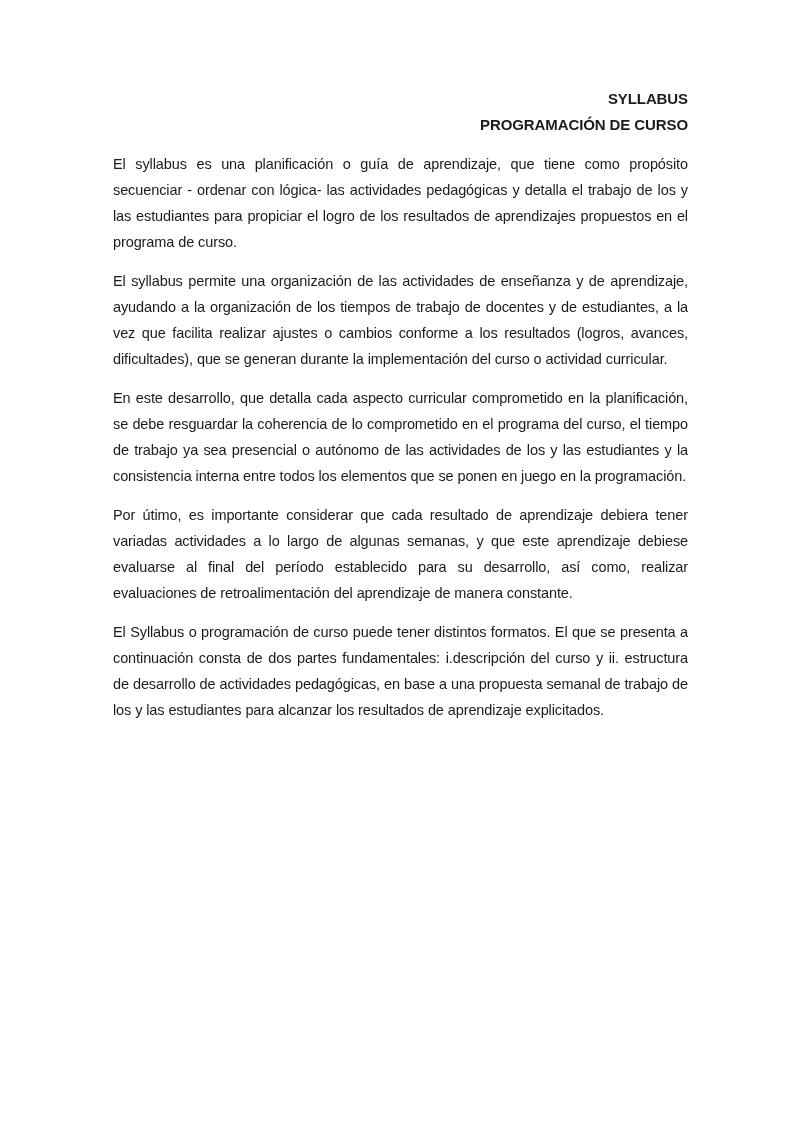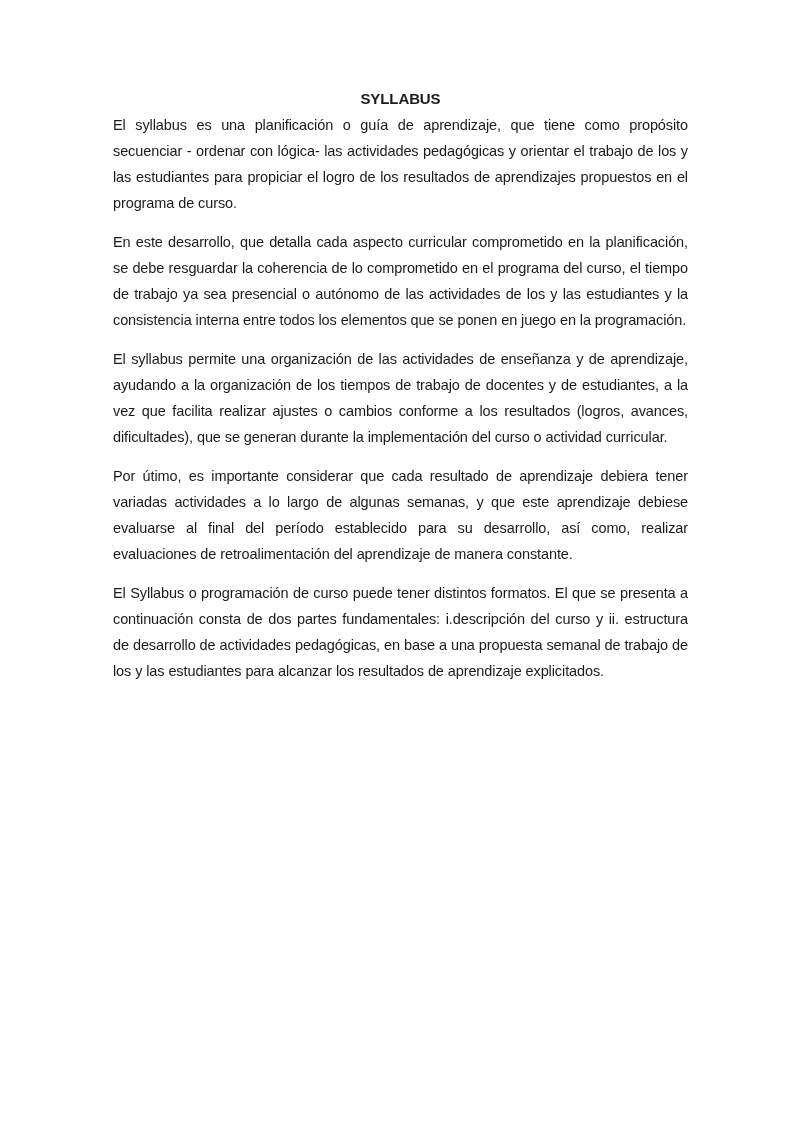--- a/index.html
+++ b/index.html
@@ -18,42 +18,43 @@
     font-family: "Liberation Sans", "DejaVu Sans", sans-serif;
     font-size: 14.5px;
     line-height: 26px;
     color: #1b1b1b;
     letter-spacing: -0.1px;
     overflow: hidden;
   }
   .doc-title,
   .doc-subtitle {
     margin: 0;
-    text-align: center;
+    text-align: right;
     font-weight: bold;
     font-size: 15px;
     line-height: 26px;
   }
   .doc-subtitle {
     margin-bottom: 13px;
   }
   .doc-paragraph {
     margin: 0 0 13px 0;
     text-align: justify;
     text-justify: inter-word;
   }
 </style>
 </head>
 <body>
 
 <div class="page">
   <h1 class="doc-title">SYLLABUS</h1>
+  <h2 class="doc-subtitle">PROGRAMACIÓN DE CURSO</h2>
 
-  <p class="doc-paragraph">El syllabus es una planificación o guía de aprendizaje, que tiene como propósito secuenciar - ordenar con lógica- las actividades pedagógicas y orientar el trabajo de los y las estudiantes para propiciar el logro de los resultados de aprendizajes propuestos en el programa de curso.</p>
+  <p class="doc-paragraph">El syllabus es una planificación o guía de aprendizaje, que tiene como propósito secuenciar - ordenar con lógica- las actividades pedagógicas y detalla el trabajo de los y las estudiantes para propiciar el logro de los resultados de aprendizajes propuestos en el programa de curso.</p>
+
+  <p class="doc-paragraph">El syllabus permite una organización de las actividades de enseñanza y de aprendizaje, ayudando a la organización de los tiempos de trabajo de docentes y de estudiantes, a la vez que facilita realizar ajustes o cambios conforme a los resultados (logros, avances, dificultades), que se generan durante la implementación del curso o actividad curricular.</p>
 
   <p class="doc-paragraph">En este desarrollo, que detalla cada aspecto curricular comprometido en la planificación, se debe resguardar la coherencia de lo comprometido en el programa del curso, el tiempo de trabajo ya sea presencial o autónomo de las actividades de los y las estudiantes y la consistencia interna entre todos los elementos que se ponen en juego en la programación.</p>
-
-  <p class="doc-paragraph">El syllabus permite una organización de las actividades de enseñanza y de aprendizaje, ayudando a la organización de los tiempos de trabajo de docentes y de estudiantes, a la vez que facilita realizar ajustes o cambios conforme a los resultados (logros, avances, dificultades), que se generan durante la implementación del curso o actividad curricular.</p>
 
   <p class="doc-paragraph">Por útimo, es importante considerar que cada resultado de aprendizaje debiera tener variadas actividades a lo largo de algunas semanas, y que este aprendizaje debiese evaluarse al final del período establecido para su desarrollo, así como, realizar evaluaciones de retroalimentación del aprendizaje de manera constante.</p>
 
   <p class="doc-paragraph">El Syllabus o programación de curso puede tener distintos formatos. El que se presenta a continuación consta de dos partes fundamentales: i.descripción del curso y ii. estructura de desarrollo de actividades pedagógicas, en base a una propuesta semanal de trabajo de los y las estudiantes para alcanzar los resultados de aprendizaje explicitados.</p>
 </div>
 
 </body></html>

